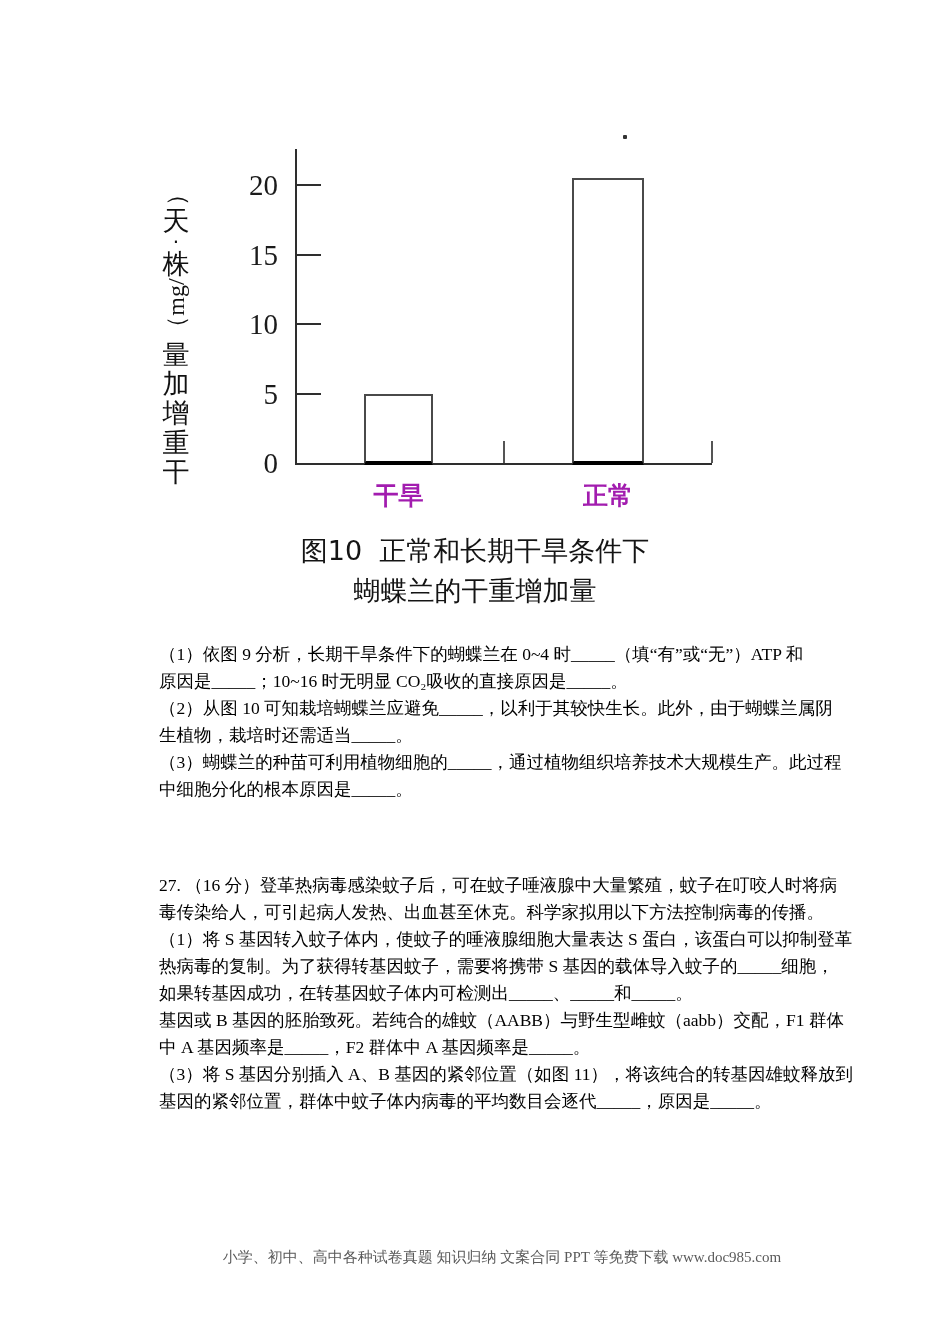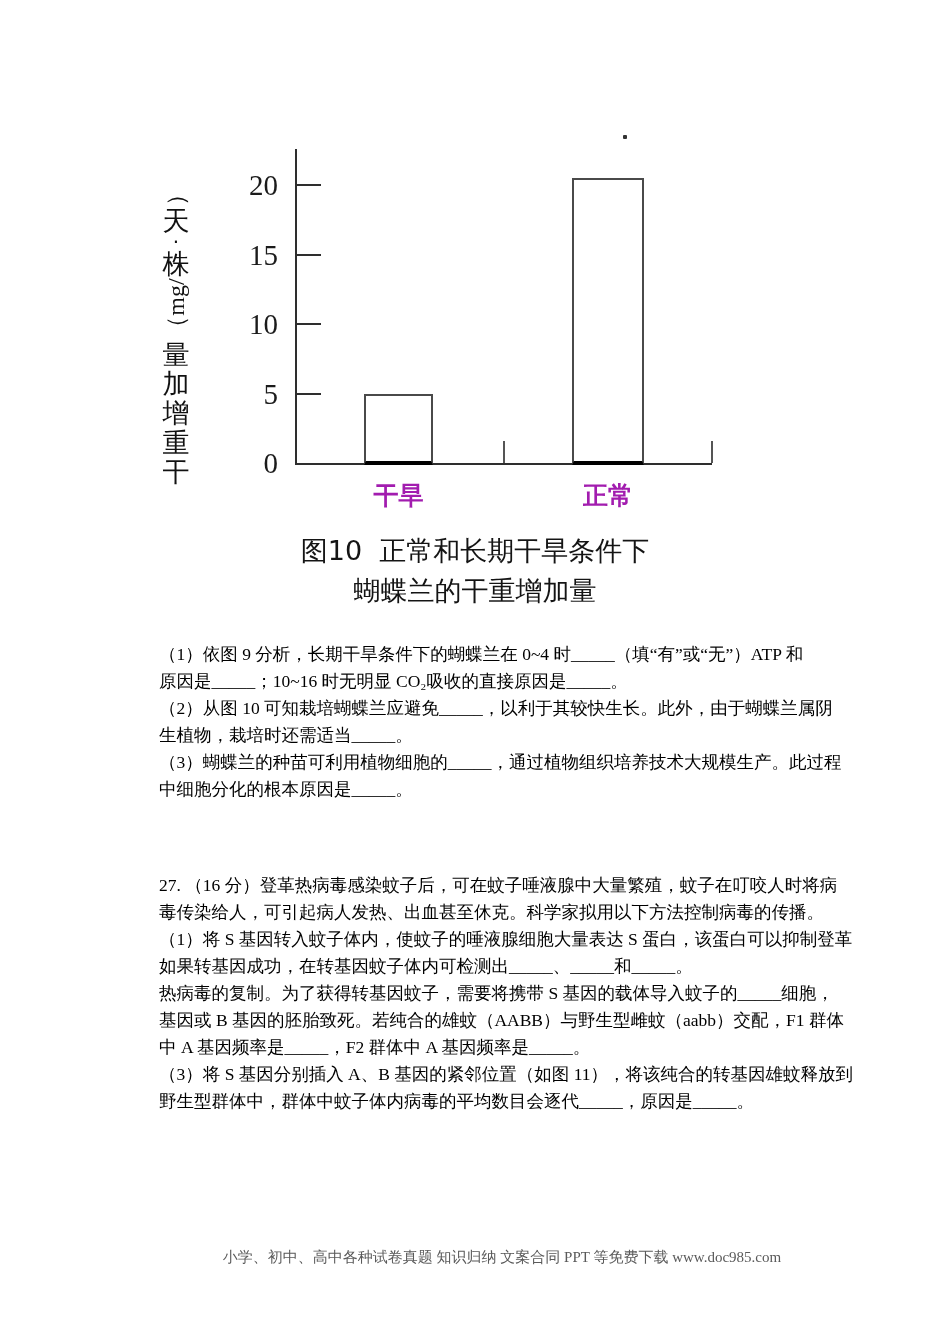--- a/index.html
+++ b/index.html
@@ -101,23 +101,23 @@
       <div class="qline">（2）从图 10 可知栽培蝴蝶兰应避免_____，以利于其较快生长。此外，由于蝴蝶兰属阴</div>
       <div class="qline">生植物，栽培时还需适当_____。</div>
       <div class="qline">（3）蝴蝶兰的种苗可利用植物细胞的_____，通过植物组织培养技术大规模生产。此过程</div>
       <div class="qline">中细胞分化的根本原因是_____。</div>
     </div>
 
   <div id="q27" class="qblock">
       <div class="qline">27. （16 分）登革热病毒感染蚊子后，可在蚊子唾液腺中大量繁殖，蚊子在叮咬人时将病</div>
       <div class="qline">毒传染给人，可引起病人发热、出血甚至休克。科学家拟用以下方法控制病毒的传播。</div>
       <div class="qline">（1）将 S 基因转入蚊子体内，使蚊子的唾液腺细胞大量表达 S 蛋白，该蛋白可以抑制登革</div>
+      <div class="qline">热病毒的复制。为了获得转基因蚊子，需要将携带 S 基因的载体导入蚊子的_____细胞，</div>
       <div class="qline">如果转基因成功，在转基因蚊子体内可检测出_____、_____和_____。</div>
-      <div class="qline">热病毒的复制。为了获得转基因蚊子，需要将携带 S 基因的载体导入蚊子的_____细胞，</div>
       <div class="qline">基因或 B 基因的胚胎致死。若纯合的雄蚊（AABB）与野生型雌蚊（aabb）交配，F1 群体</div>
       <div class="qline">中 A 基因频率是_____，F2 群体中 A 基因频率是_____。</div>
       <div class="qline">（3）将 S 基因分别插入 A、B 基因的紧邻位置（如图 11），将该纯合的转基因雄蚊释放到</div>
-      <div class="qline">野生型群体中，群体中蚊子体内病毒的平均数目会逐代_____，原因是_____。</div>
+      <div class="qline">基因的紧邻位置，群体中蚊子体内病毒的平均数目会逐代_____，原因是_____。</div>
     </div>
 
   <div class="footer">小学、初中、高中各种试卷真题 知识归纳 文案合同 PPT 等免费下载  www.doc985.com</div>
 
 </div>
 
 </body></html>

